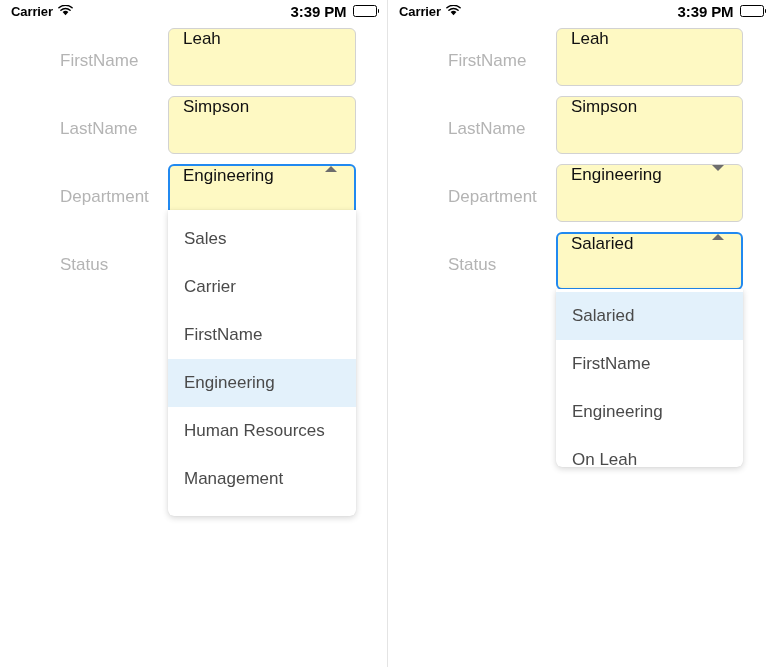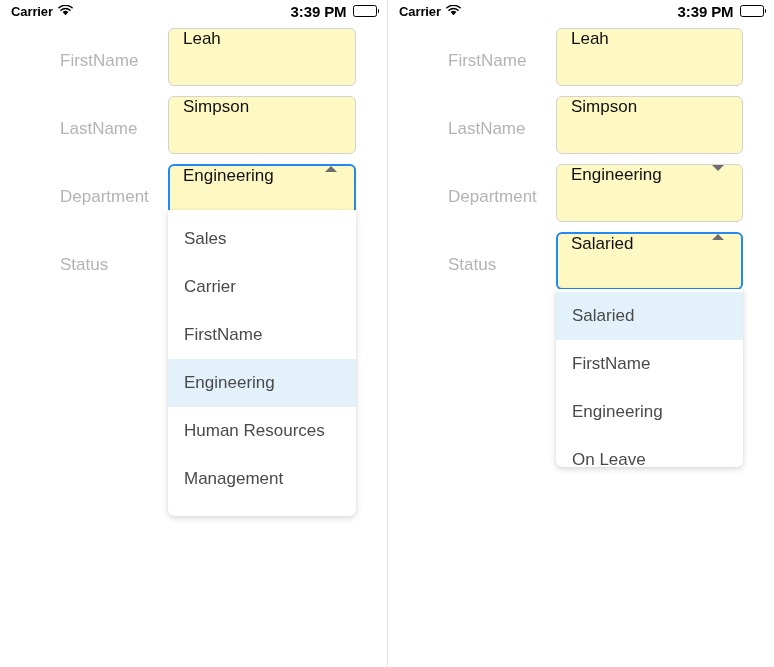--- a/index.html
+++ b/index.html
@@ -326,21 +326,21 @@
         <div class="control">
           <div class="select-box focused">
             <span class="select-value">Salaried</span>
             <span class="arrow up"></span>
           </div>
           <div class="dropdown status">
             <div class="dd-list">
               <div class="dd-item selected">Salaried</div>
               <div class="dd-item">FirstName</div>
               <div class="dd-item">Engineering</div>
-              <div class="dd-item">On Leave</div>
+              <div class="dd-item">On Leah</div>
             </div>
           </div>
         </div>
       </div>
 
     </div>
   </div>
 
 </div>
 

